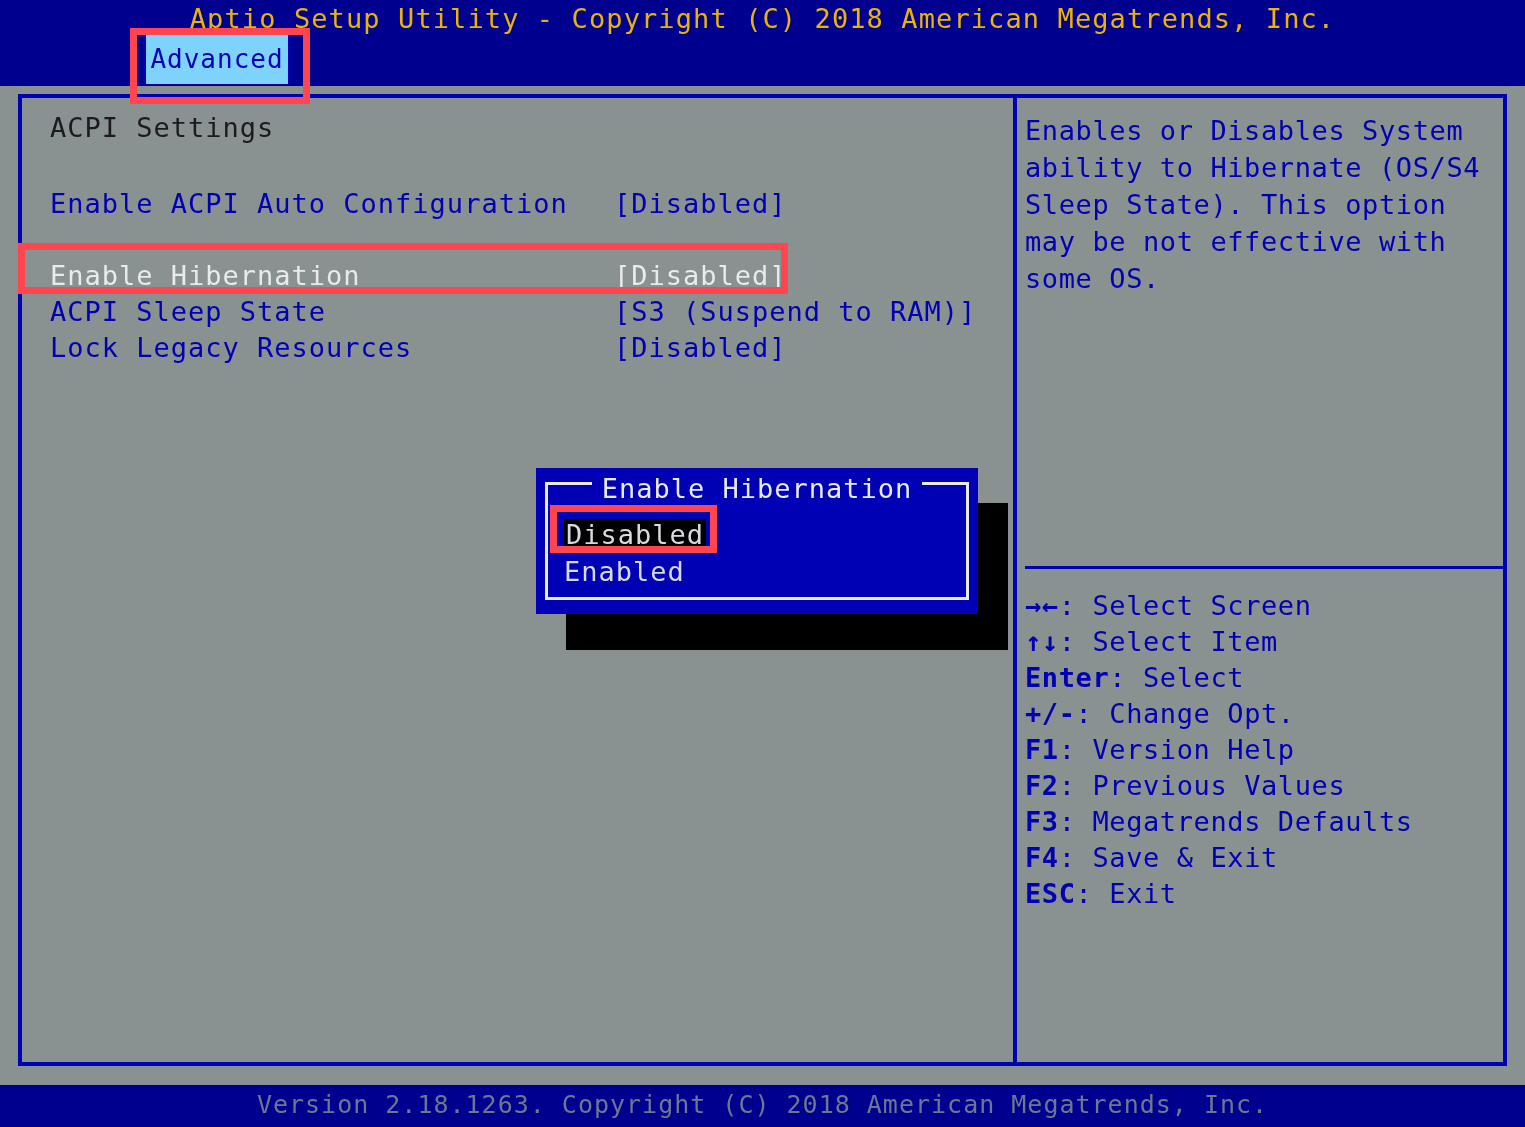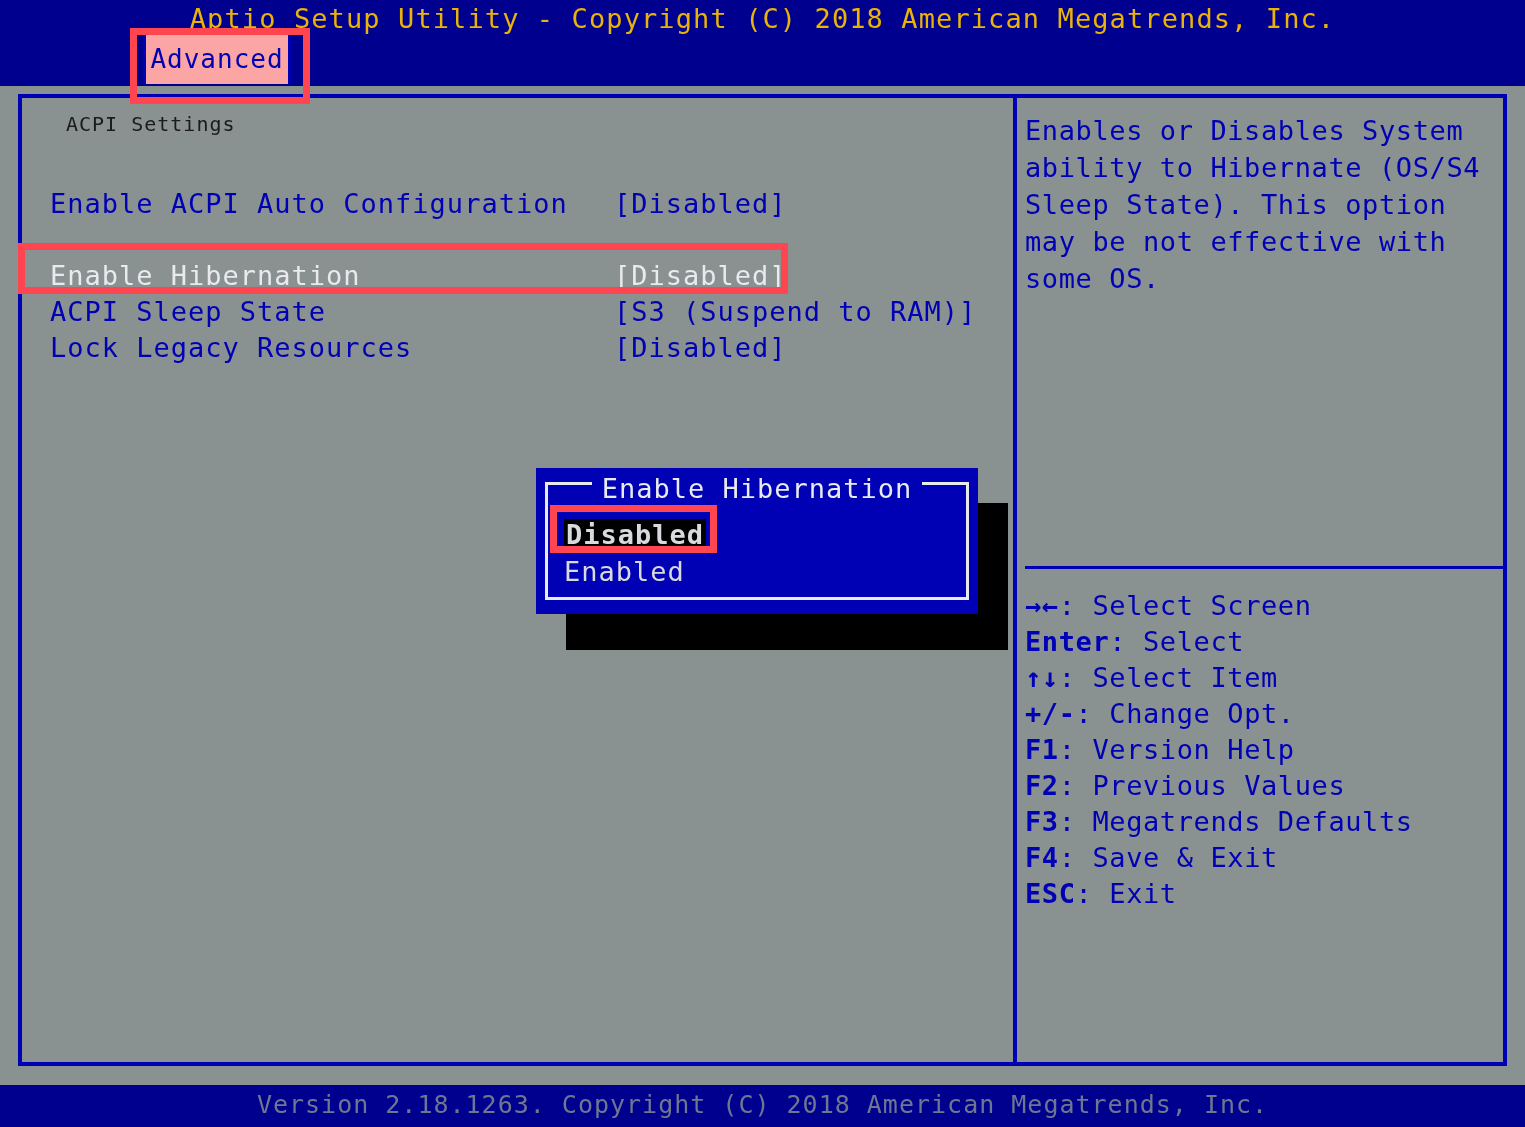--- a/index.html
+++ b/index.html
@@ -47,21 +47,21 @@
     top: 34px;
     width: 1525px;
     height: 52px;
   }
   .tab {
     position: absolute;
     left: 143px;
     top: 0px;
     width: 148px;
     height: 50px;
-    background: #fca5a5;
+    background: #7dd3fc;
     color: #0000b4;
     font-size: 26px;
     letter-spacing: 1px;
     line-height: 50px;
     text-align: center;
     box-sizing: border-box;
     border-left: 3px solid #0000b4;
     border-right: 3px solid #0000b4;
     white-space: pre;
   }
@@ -104,24 +104,23 @@
     left: 22px;
     top: 98px;
     width: 991px;
     height: 964px;
   }
   .section-title {
     position: absolute;
     left: 28px;
     top: 14px;
     color: #1b1b1b;
-    font-size: 20px;
-    letter-spacing: 1px;
-    white-space: pre;
-    margin-left: 16px;
+    font-size: 27px;
+    letter-spacing: 1px;
+    white-space: pre;
   }
   .setting-row {
     position: absolute;
     left: 0px;
     width: 991px;
     height: 36px;
     color: #0000b4;
     font-size: 27px;
     letter-spacing: 1px;
   }
@@ -233,21 +232,20 @@
     left: 28px;
     color: #d8dade;
     font-size: 27px;
     letter-spacing: 1px;
     white-space: pre;
   }
   .dialog-option.selected {
     background: #000000;
     color: #d8dade;
     padding: 0 2px;
-    font-weight: bold;
   }
 
   
   .footer {
     position: absolute;
     left: 0;
     top: 1085px;
     width: 1525px;
     height: 42px;
     background: #00008f;
@@ -316,22 +314,22 @@
       <span class="setting-label">Lock Legacy Resources</span>
       <span class="setting-value">[Disabled]</span>
     </div>
   </div>
 
   <div class="help-pane">
     <div class="help-text">Enables or Disables System ability to Hibernate (OS/S4 Sleep State). This option may be not effective with some OS.</div>
     <div class="h-divider"></div>
     <div class="legend" id="legend-list">
         <div class="legend-row"><span class="legend-key">→←</span><span>: Select Screen</span></div>
+        <div class="legend-row"><span class="legend-key">↑↓</span><span>: Select Item</span></div>
         <div class="legend-row"><span class="legend-key">Enter</span><span>: Select</span></div>
-        <div class="legend-row"><span class="legend-key">↑↓</span><span>: Select Item</span></div>
         <div class="legend-row"><span class="legend-key">+/-</span><span>: Change Opt.</span></div>
         <div class="legend-row"><span class="legend-key">F1</span><span>: Version Help</span></div>
         <div class="legend-row"><span class="legend-key">F2</span><span>: Previous Values</span></div>
         <div class="legend-row"><span class="legend-key">F3</span><span>: Megatrends Defaults</span></div>
         <div class="legend-row"><span class="legend-key">F4</span><span>: Save &amp; Exit</span></div>
         <div class="legend-row"><span class="legend-key">ESC</span><span>: Exit</span></div>
       </div>
   </div>
 
   <div class="dialog-shadow"></div>

